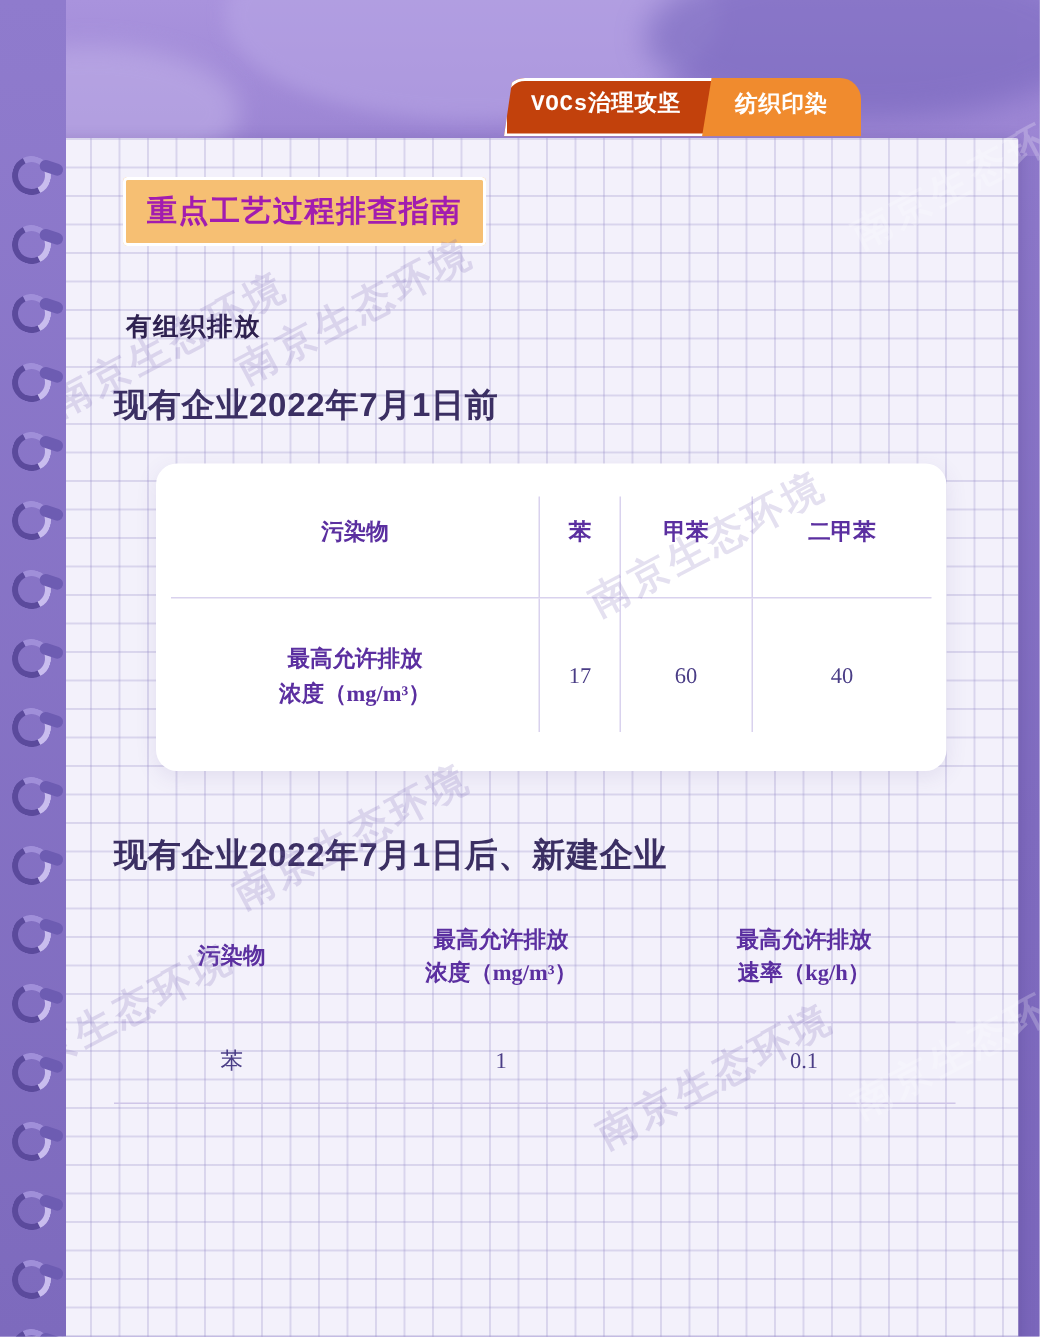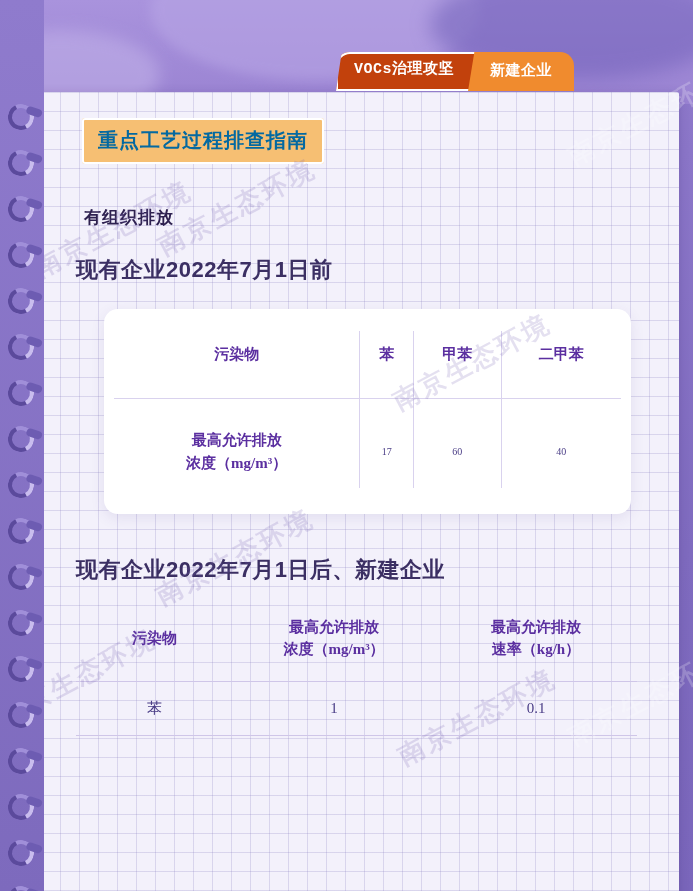--- a/index.html
+++ b/index.html
@@ -106,21 +106,21 @@
   }
 
   
   .content {
     position:absolute; left:40px; right:36px; top:26px;
     z-index:4;
   }
   .title-banner {
     display:inline-block;
     background:#f6bf73;
-    color:#0369a1;
+    color:#a21caf;
     font-size:20px;
     font-weight:bold;
     letter-spacing:1px;
     padding:9px 16px 10px 16px;
     border-radius:3px;
     box-shadow: inset 0 0 0 2px #ffffff;
     margin-left:20px;
   }
   .section-head {
     margin:42px 0 0 22px;
@@ -150,21 +150,21 @@
     text-align:center;
     color:#5b2fa0;
     font-size:15px;
     font-weight:bold;
     padding:14px 4px;
     font-family:"Liberation Serif", serif;
   }
   .t1 .hdr td { border-bottom:1px solid #d9d2ee; padding-bottom:34px; }
   .t1 .row td { padding-top:30px; line-height:1.5; }
   .t1 td.vline { border-left:1px solid #d9d2ee; }
-  .t1 .val { color:#4a3d86; font-weight:normal; font-size:10px;}
+  .t1 .val { color:#4a3d86; font-weight:normal; font-size:15px;}
 
   
   .t2 {
     margin:18px 6px 0 14px;
     width:calc(100% - 20px);
   }
   .t2 td {
     font-family:"Liberation Serif", serif;
     color:#5b2fa0;
     font-size:15px;
@@ -226,21 +226,21 @@
     <div class="ring" style="top: 656px;"></div>
     <div class="ring" style="top: 702px;"></div>
     <div class="ring" style="top: 748px;"></div>
     <div class="ring" style="top: 794px;"></div>
     <div class="ring" style="top: 840px;"></div>
     <div class="ring" style="top: 886px;"></div>
   </div>
 
 <div class="tabs">
   <div class="tab tab-a">VOCs治理攻坚</div>
-  <div class="tab tab-b">新建企业</div>
+  <div class="tab tab-b">纺织印染</div>
 </div>
 
 <div class="paper">
   <div class="paper-inner-shadow"></div>
 
   <div class="content">
 
     <div class="title-banner">重点工艺过程排查指南</div>
 
     <div class="section-head">有组织排放</div>

